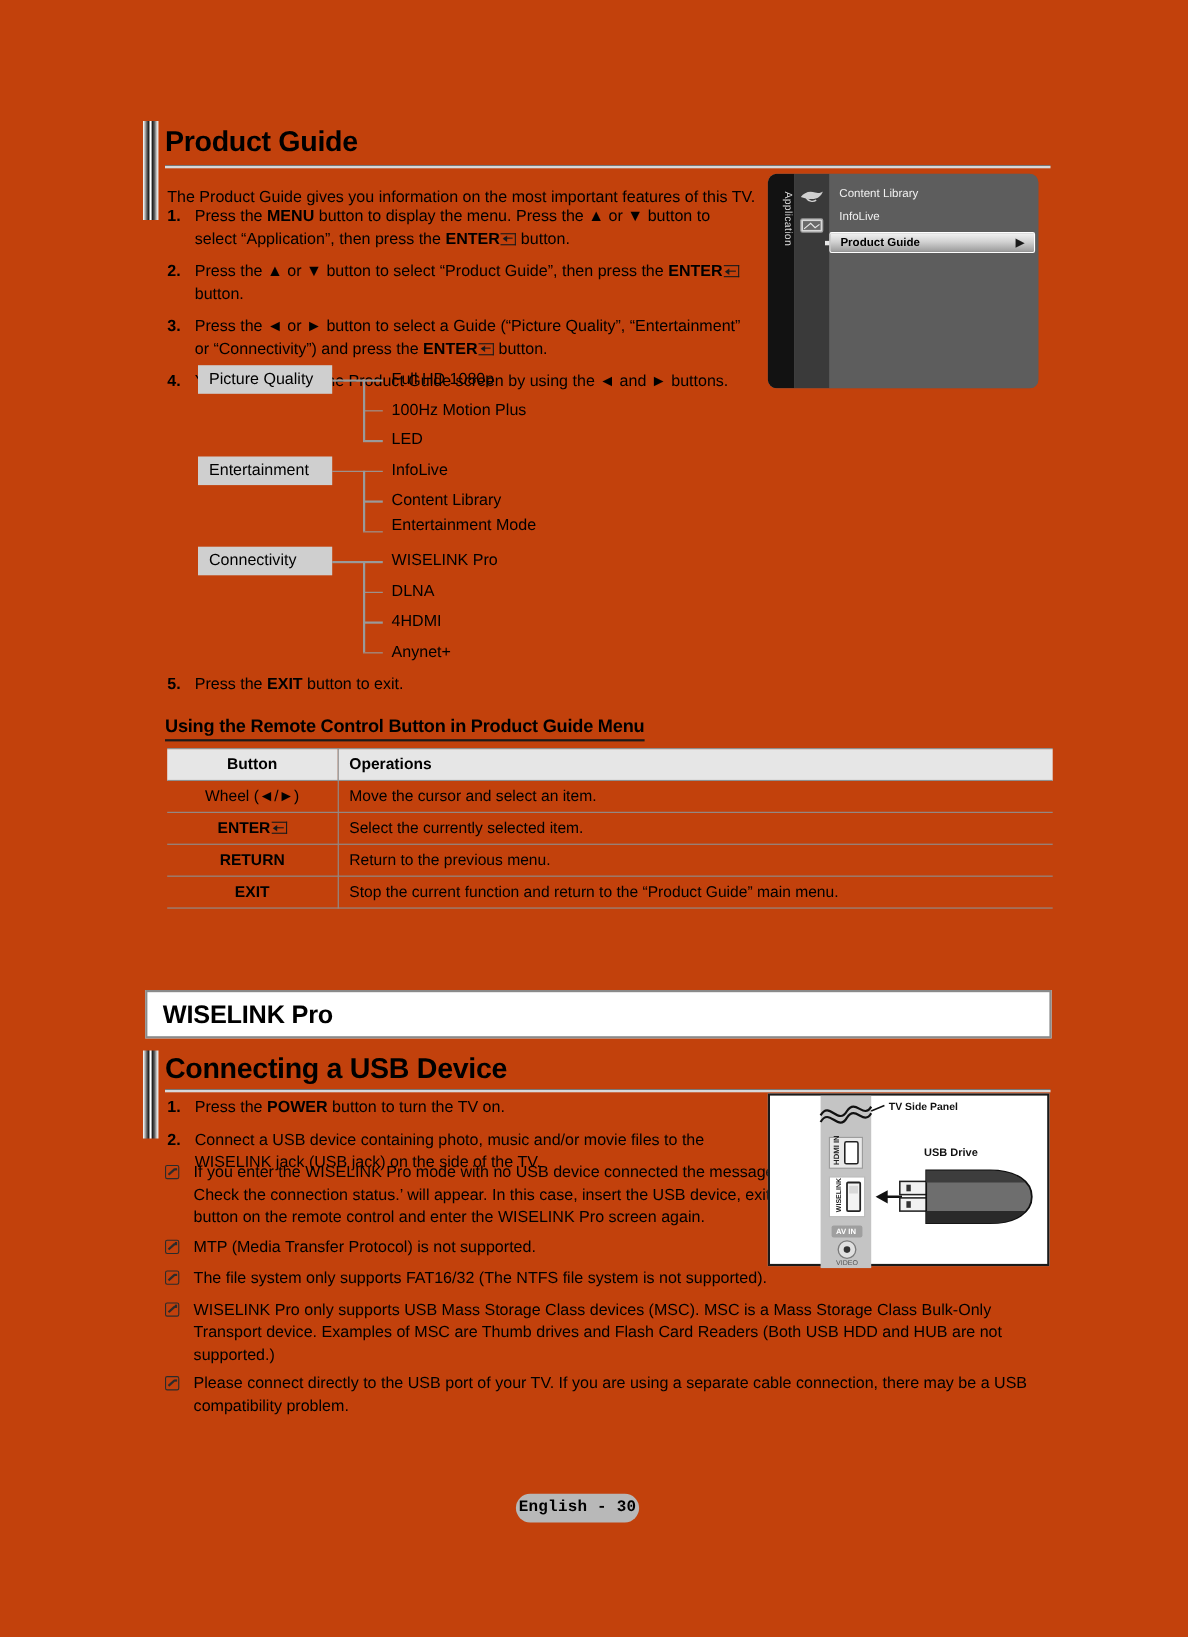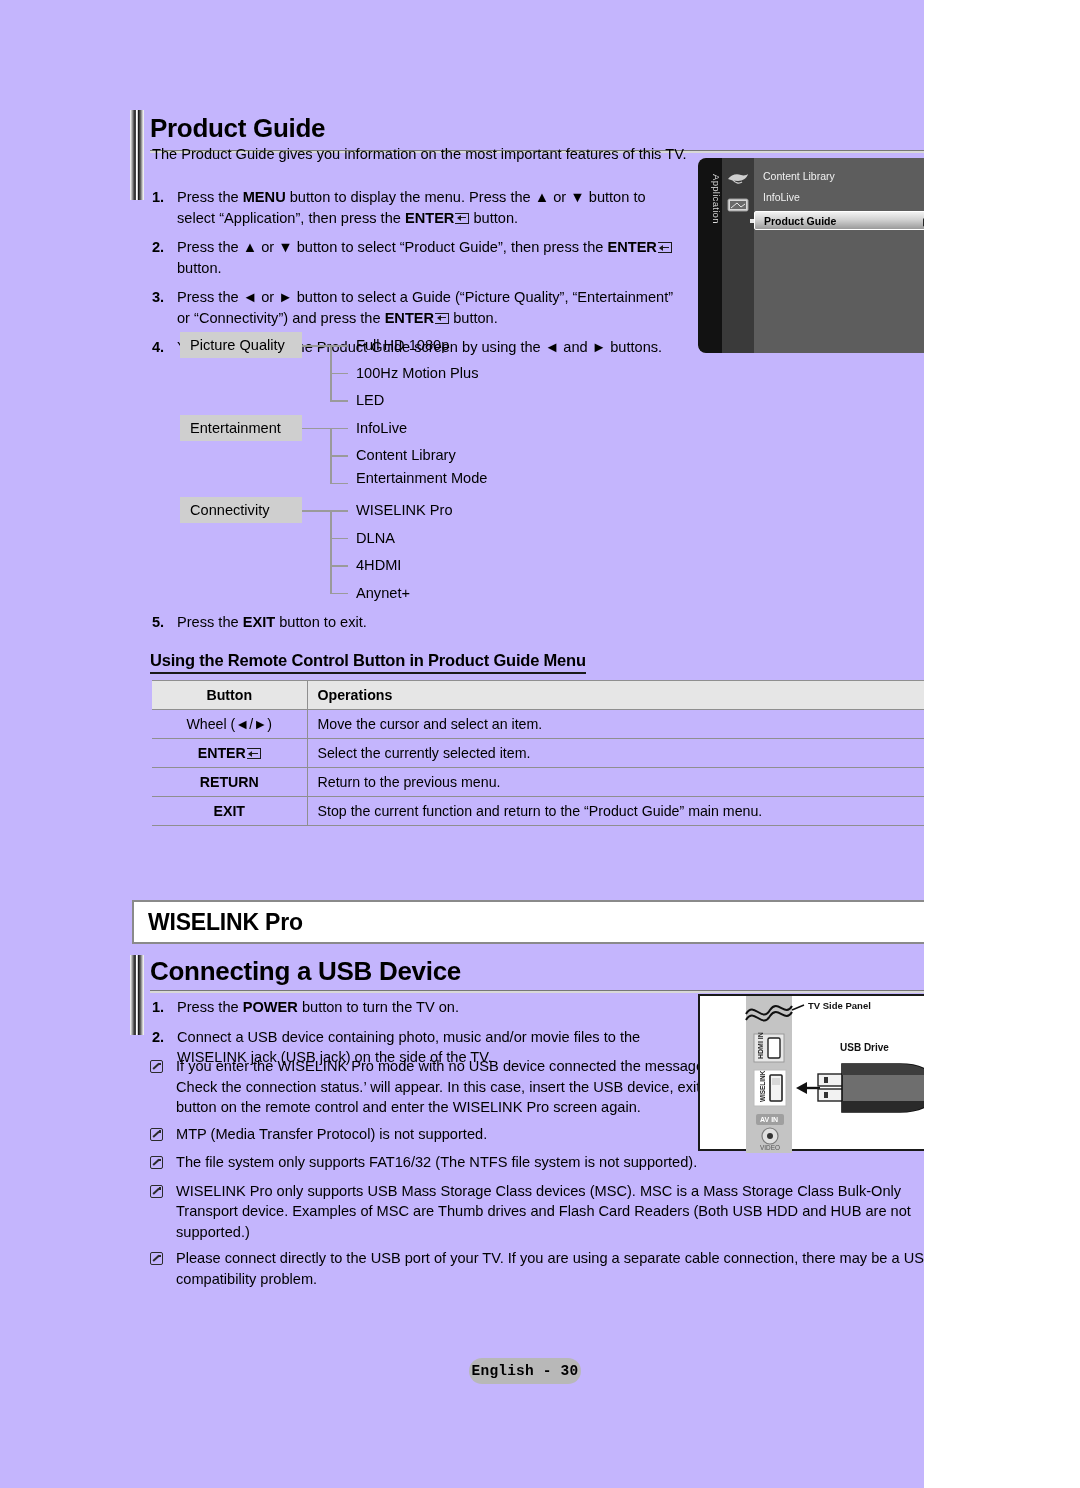--- a/index.html
+++ b/index.html
@@ -4,23 +4,23 @@
 <style>
   * { box-sizing: border-box; }
   html, body {
     margin: 0; padding: 0;
     background: #ffffff;
     font-family: "Liberation Sans", sans-serif;
     color: #000;
   }
   .page {
     position: relative;
-    width: 924px;
+    width: 1080px;
     height: 1488px;
-    background: #c4b5fd;
+    background: #c2410c;
     overflow: hidden;
   }
 
   
   .marker {
     position: absolute;
     width: 14px;
     background: linear-gradient(to right,
         #ffffff 0%, #b9b9b9 12%, #5a5a5a 26%, #1a1a1a 38%,
         #ffffff 46%, #ffffff 52%,
@@ -306,21 +306,21 @@
 
 <div class="page">
 
   <div class="marker" style="left:130px; top:110px; height:90px;"></div>
 
   <div class="h1wrap" style="left:150px; top:112px;">
     <div class="h1">Product Guide</div>
   </div>
   <div class="rule" style="left:150px; top:150px; width:805px;"></div>
 
-  <div class="intro" style="left:152px; top:144px; width:545px;">The Product Guide gives you information on the most important features of this TV.</div>
+  <div class="intro" style="left:152px; top:170px; width:545px;">The Product Guide gives you information on the most important features of this TV.</div>
 
   <div class="numlist" style="left:152px; top:187px; width:530px;" id="pg-steps">
       <div class="numitem">
         <div class="num">1.</div>
         <div class="txt">Press the <b>MENU</b> button to display the menu. Press the ▲ or ▼ button to select “Application”, then press the <b>ENTER</b><span class="entglyph"></span> button.</div>
       </div>
       <div class="numitem">
         <div class="num">2.</div>
         <div class="txt">Press the ▲ or ▼ button to select “Product Guide”, then press the <b>ENTER</b><span class="entglyph"></span> button.</div>
       </div>

